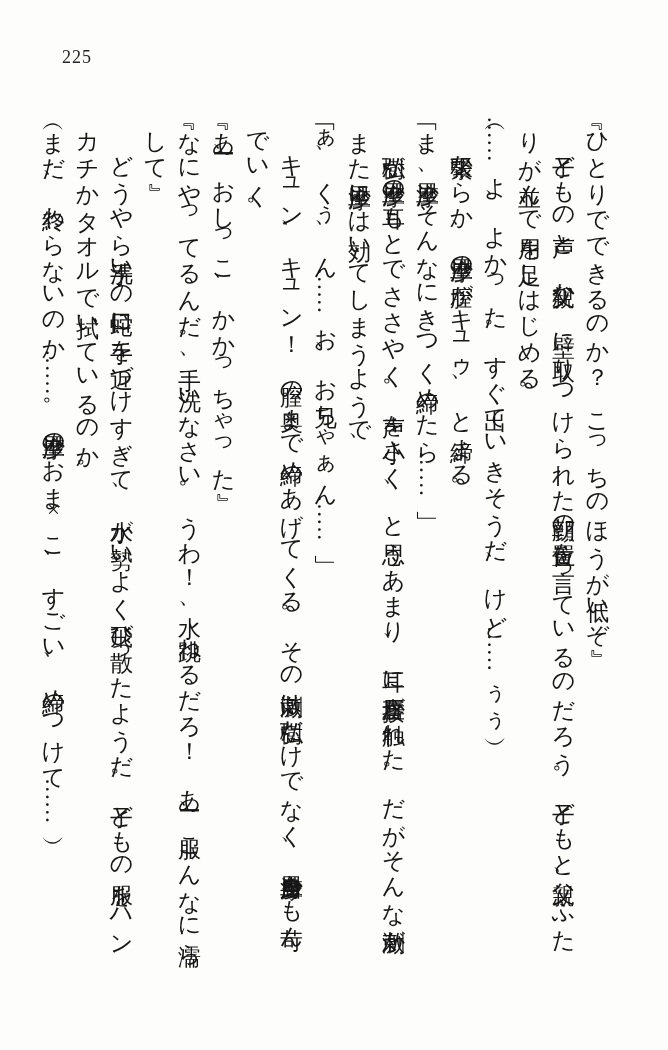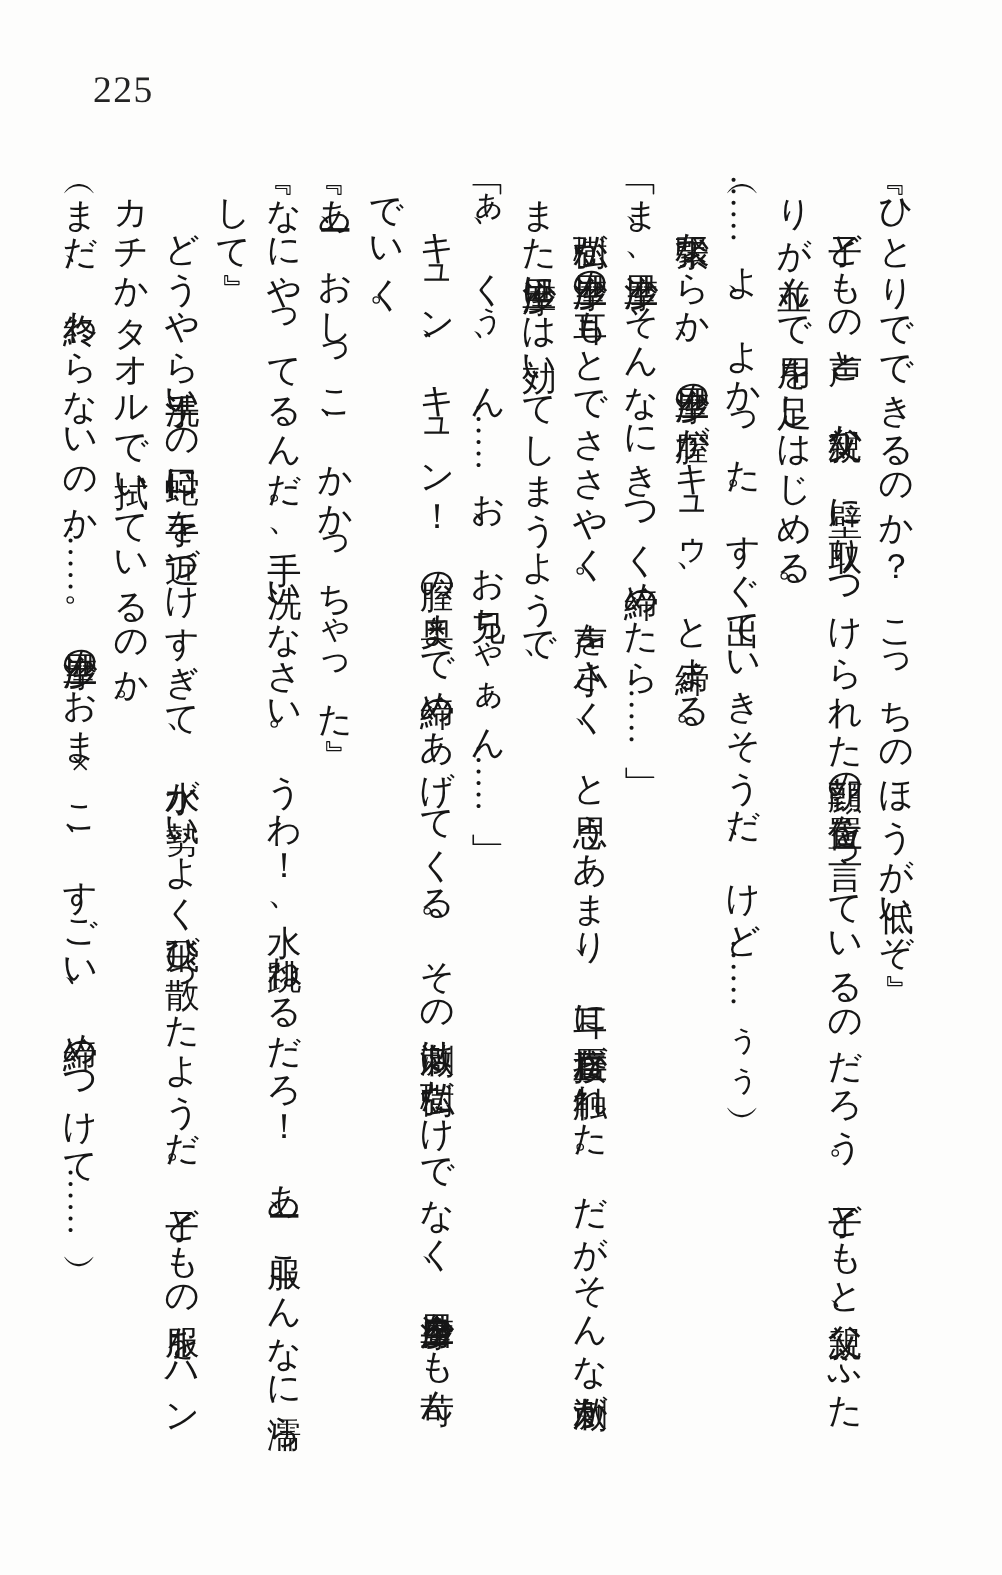--- a/index.html
+++ b/index.html
@@ -14,21 +14,21 @@
     margin: 0 auto;
     background: #fdfdfc;
     overflow: hidden;
     font-family: "Liberation Serif", "DejaVu Serif", serif;
     color: #161616;
   }
   .page-number {
     position: absolute;
     top: 47px;
     left: 62px;
-    font-size: 25px;
+    font-size: 18px;
     letter-spacing: 1px;
     color: #242424;
     font-family: "Liberation Serif", "DejaVu Serif", serif;
   }
   .text-block {
     position: absolute;
     top: 116px;
     right: 54px;
     width: 580px;
     height: 842px;

